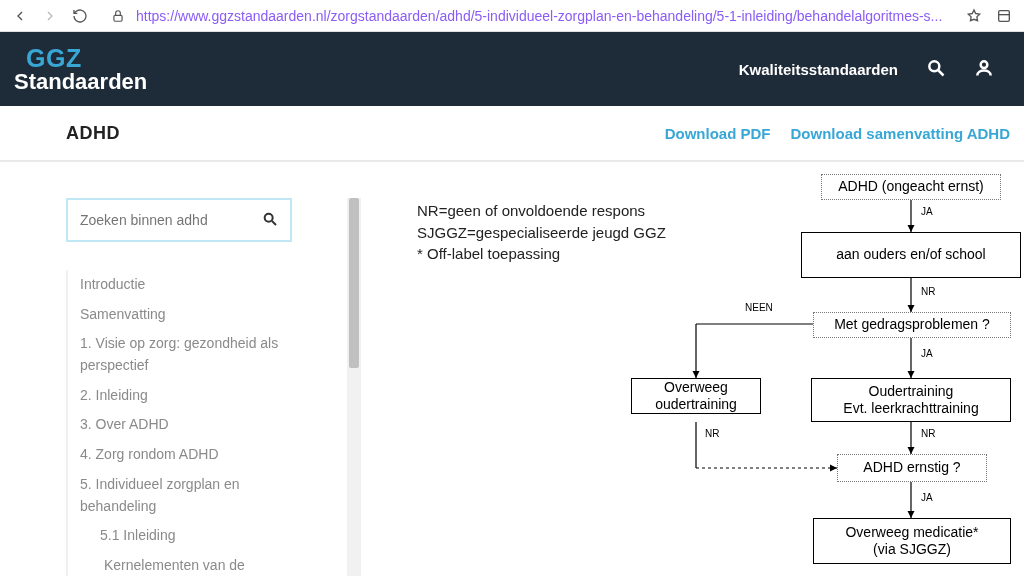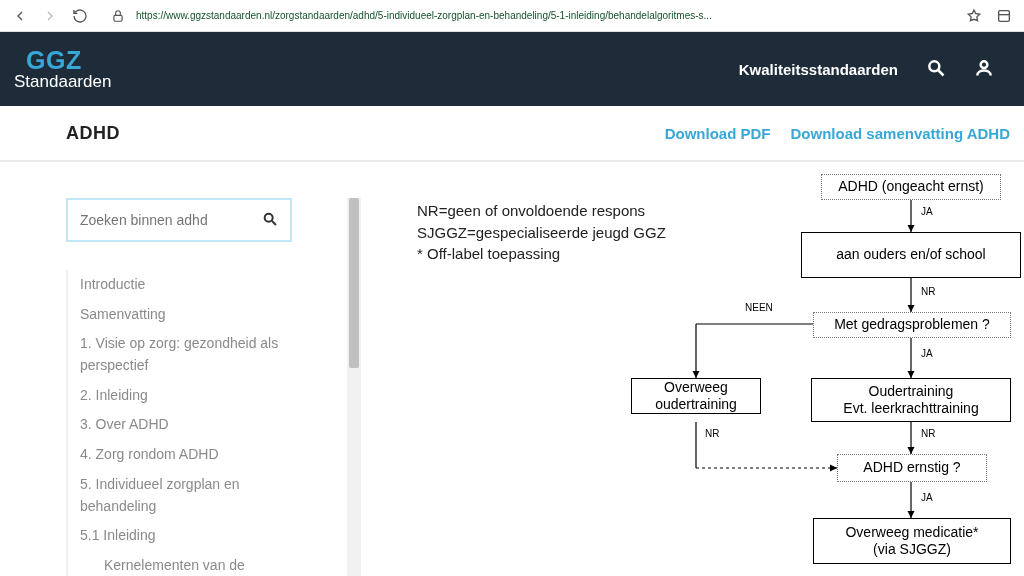--- a/index.html
+++ b/index.html
@@ -2,41 +2,41 @@
 <html><head>
 <meta charset="utf-8">
 <style>
   * { box-sizing: border-box; margin: 0; padding: 0; }
   body { font-family: "Segoe UI", Arial, sans-serif; font-size: 14px; color: #333; width: 1024px; height: 576px; overflow: hidden; background: #fff; }
   .browser-bar { height: 32px; background: #fff; border-bottom: 1px solid #e0e0e0; display: flex; align-items: center; padding: 0 6px; gap: 2px; }
   .bb-btn { width: 28px; height: 28px; display: flex; align-items: center; justify-content: center; color: #555; cursor: default; }
   .bb-btn svg { width: 16px; height: 16px; }
   .bb-btn.disabled { color: #bbb; }
   .url-lock { width: 20px; display: flex; align-items: center; justify-content: center; color: #555; }
-  .url-text { flex: 1; height: 24px; line-height: 24px; font-size: 10px; color: #14532d; padding: 0 6px; overflow: hidden; text-overflow: ellipsis; white-space: nowrap; }
+  .url-text { flex: 1; height: 24px; line-height: 24px; font-size: 14px; color: #8b5cf6; padding: 0 6px; overflow: hidden; text-overflow: ellipsis; white-space: nowrap; }
   .site-header { height: 74px; background: #1e2b38; color: #fff; display: flex; align-items: center; justify-content: space-between; padding: 0 30px 0 14px; }
   .brand { line-height: 1.0; }
   .brand .b1 { color: #39a7d6; font-weight: 800; font-size: 25px; letter-spacing: 0.5px; margin-left: 12px; }
-  .brand .b2 { color: #fff; font-weight: 400; font-size: 17px; }
+  .brand .b2 { color: #fff; font-weight: 700; font-size: 22px; }
   .header-right { display: flex; align-items: center; gap: 28px; }
   .header-link { color: #fff; font-weight: 600; font-size: 15px; cursor: pointer; }
   .header-icon { color: #fff; cursor: pointer; }
   .subheader { height: 56px; display: flex; align-items: center; justify-content: space-between; padding: 0 14px 0 66px; border-bottom: 2px solid #e9e9e9; }
   .page-title { font-weight: 800; font-size: 18px; letter-spacing: 0.5px; color: #222; }
   .dl-links { display: flex; gap: 20px; }
   .dl-link { color: #39a7d6; font-weight: 600; font-size: 15px; cursor: pointer; }
   .content { display: flex; height: calc(576px - 32px - 74px - 56px); }
   .sidebar-wrap { display: flex; padding-top: 36px; gap: 47px; }
   .sidebar { width: 226px; margin-left: 66px; }
   .search-box { border: 2px solid #bfe7f4; height: 44px; display: flex; align-items: center; padding: 0 12px; }
   .search-box input { border: none; outline: none; flex: 1; font-size: 14px; color: #888; background: transparent; }
   .search-box .sicon { color: #333; }
   .toc { margin-top: 28px; font-size: 14px; color: #8a8a8a; line-height: 1.55; }
   .toc-item { padding: 4px 0 4px 12px; cursor: pointer; border-left: 2px solid #eef0f1; }
-  .toc-sub { padding-left: 12px; }
+  .toc-sub { padding-left: 32px; }
   .toc-sub2 { padding-left: 36px; }
   .scroll-gutter { width: 14px; margin-left: 8px; margin-top: 0; background: #f1f1f1; height: 378px; position: relative; border-radius: 0; }
   .scroll-thumb { position: absolute; left: 2px; top: 0; width: 10px; height: 170px; background: #c0c0c0; border-radius: 2px; }
   .main { flex: 1; position: relative; padding: 0 0 0 56px; }
   .legend { position: absolute; top: 8px; left: 56px; font-size: 15px; line-height: 1.45; color: #222; }
   .legend .lgd-title { font-weight: 700; color: #333; margin-bottom: 8px; }
   .chart { position: absolute; left: 280px; top: 8px; width: 400px; height: 400px; }
   .cbox { position: absolute; background: #fff; text-align: center; font-size: 14px; line-height: 1.25; color: #000; display: flex; align-items: center; justify-content: center; padding: 4px 6px; }
   .solid { border: 1.5px solid #000; }
   .dotted { border: 1.5px dotted #787878; }

